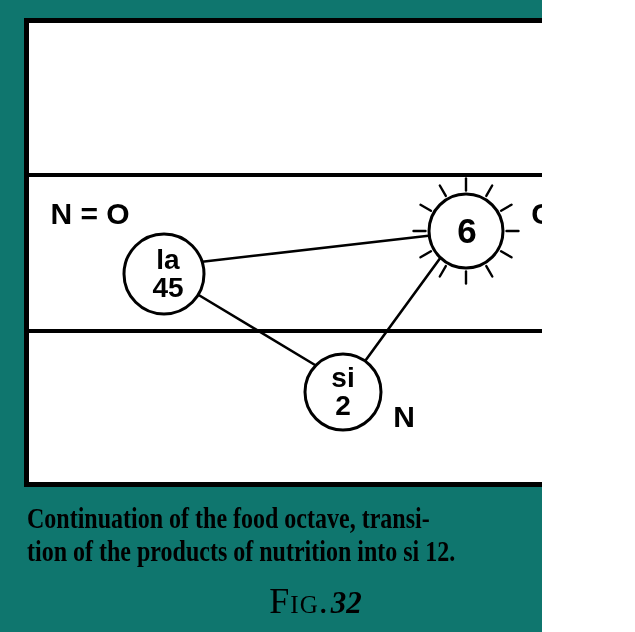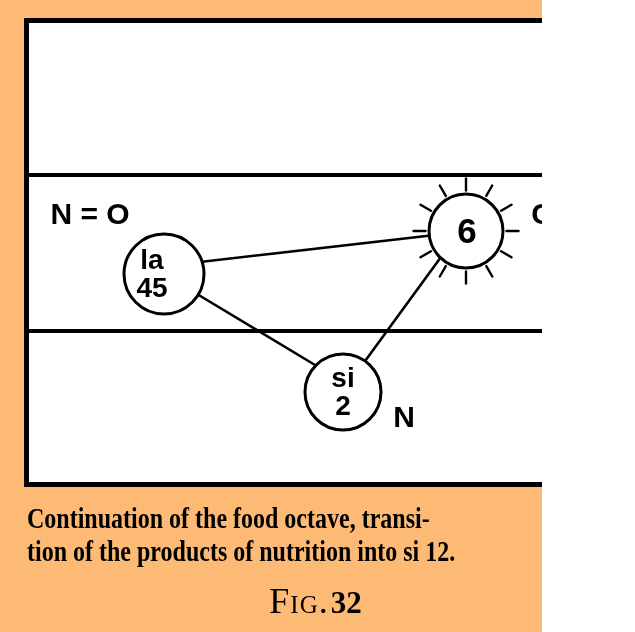--- a/index.html
+++ b/index.html
@@ -1,17 +1,17 @@
 <!DOCTYPE html>
 <html><head>
 <meta charset="utf-8">
 <style>
   html,body{margin:0;padding:0;background:#fff;}
   .page{
-    position:relative;width:542px;height:632px;background:#fdba74;
+    position:relative;width:542px;height:632px;background:#0f766e;
     overflow:hidden;font-family:"Liberation Sans",sans-serif;color:#000;
   }
   .frame{
     position:absolute;left:24px;top:18px;width:583px;height:469px;
     border:5px solid #000;box-sizing:border-box;background:#fff;
   }
   .divider{position:absolute;left:29px;width:573px;height:4px;background:#000;}
   .divider.d1{top:173px;}
   .divider.d2{top:329px;}
   .art{position:absolute;left:0;top:0;}
@@ -34,21 +34,21 @@
     transform:scaleX(0.8);transform-origin:0 0;
   }
   .figline{
     position:absolute;left:24px;top:580px;width:583px;text-align:center;
     font-family:"Liberation Serif",serif;
   }
   .figword{
     font-variant:small-caps;font-size:36px;letter-spacing:1px;
   }
   .fignum{
-    font-size:31px;font-weight:bold;margin-left:2px;
+    font-size:31px;font-style:italic;font-weight:bold;margin-left:2px;
   }
 </style>
 </head>
 <body>
 
 <div class="page">
 
   <div class="frame"></div>
   <div class="divider d1"></div>
   <div class="divider d2"></div>
@@ -79,21 +79,21 @@
         <line x1="501.1" y1="210.7" x2="511.5" y2="204.7"></line>
       </g>
   </svg>
 
   <div class="lbl" style="left:90px;top:214px">N = O</div>
 
   <div class="lbl" style="left:542px;top:214px">C</div>
 
   <div class="lbl" style="left:404px;top:417px">N</div>
 
-  <div class="node-lbl" style="left:152px;top:274px">
+  <div class="node-lbl" style="left:168px;top:274px">
     <div>la</div>
     <div>45</div>
   </div>
 
   <div class="node-lbl" style="left:343px;top:392px">
     <div>si</div>
     <div>2</div>
   </div>
 
   <div class="node-lbl six-lbl" style="left:467px;top:230px">6</div>

